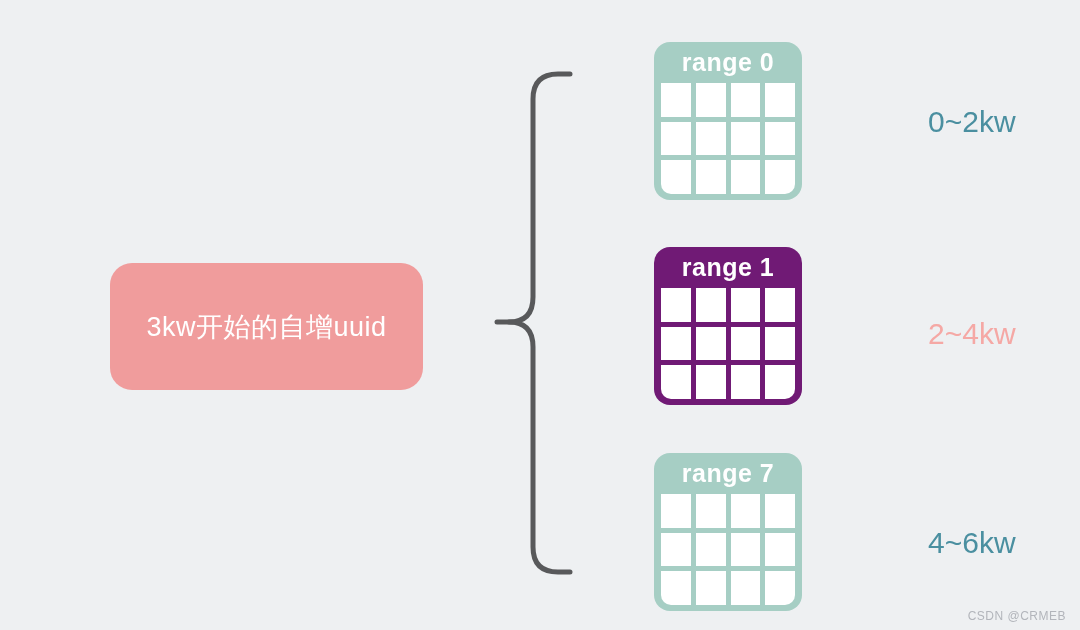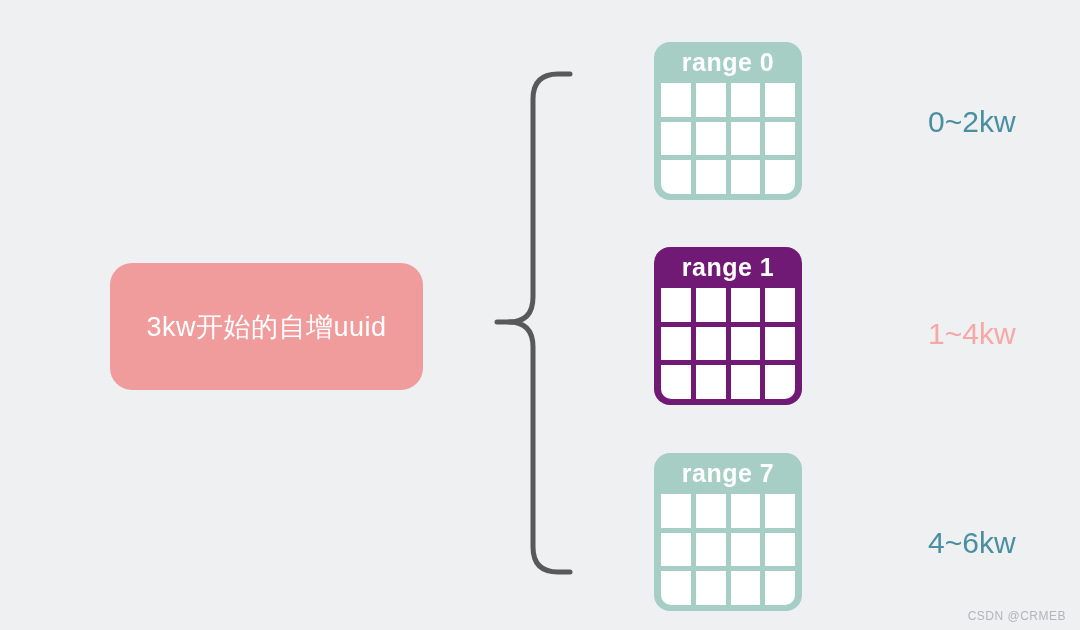--- a/index.html
+++ b/index.html
@@ -132,17 +132,17 @@
           <div class="table-cell"></div>
           <div class="table-cell"></div>
           <div class="table-cell"></div>
           <div class="table-cell"></div>
           <div class="table-cell"></div>
         </div>
     </div>
   </div>
 
   <div class="range-label pos-0" style="color: rgb(74, 143, 160);">0~2kw</div>
-  <div class="range-label pos-1" style="color: rgb(245, 168, 165);">1~4kw</div>
+  <div class="range-label pos-1" style="color: rgb(245, 168, 165);">2~4kw</div>
   <div class="range-label pos-2" style="color: rgb(74, 143, 160);">4~6kw</div>
 
   <div class="watermark">CSDN @CRMEB</div>
 </div>
 
 </body></html>

